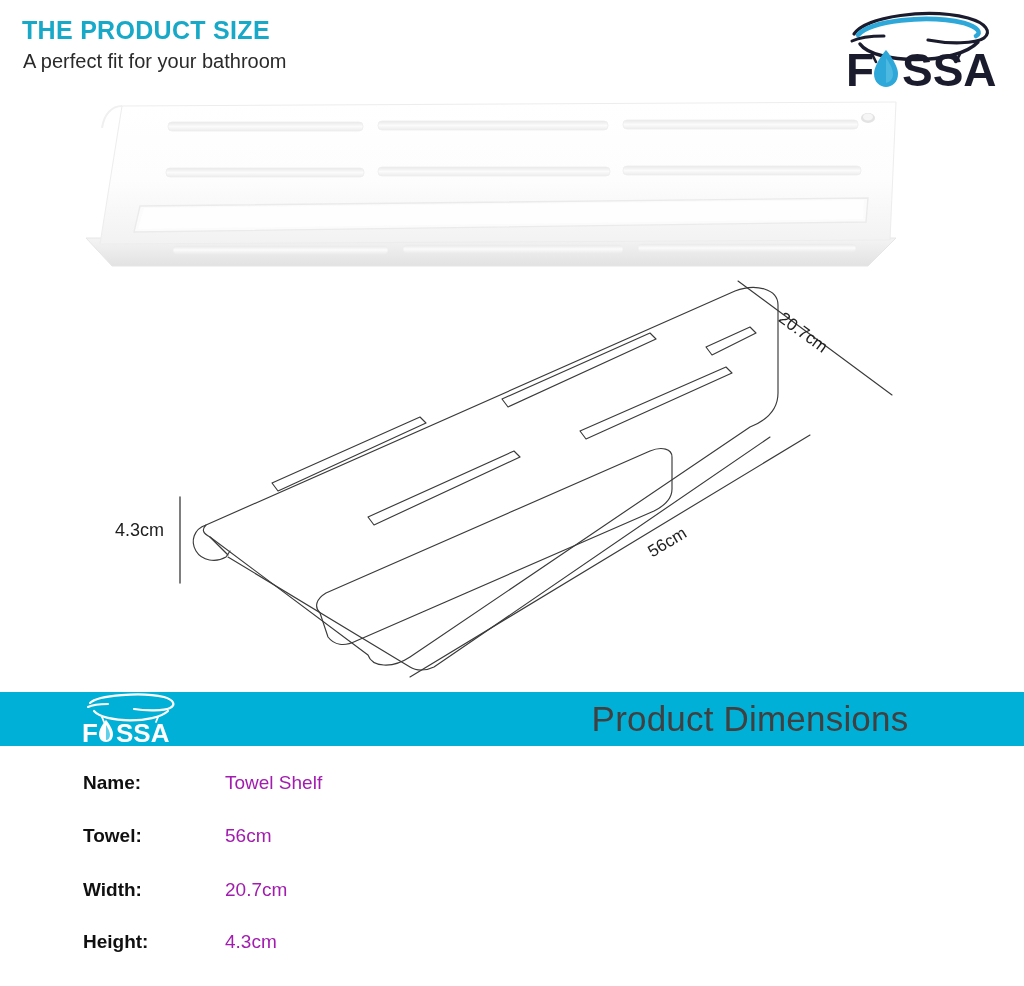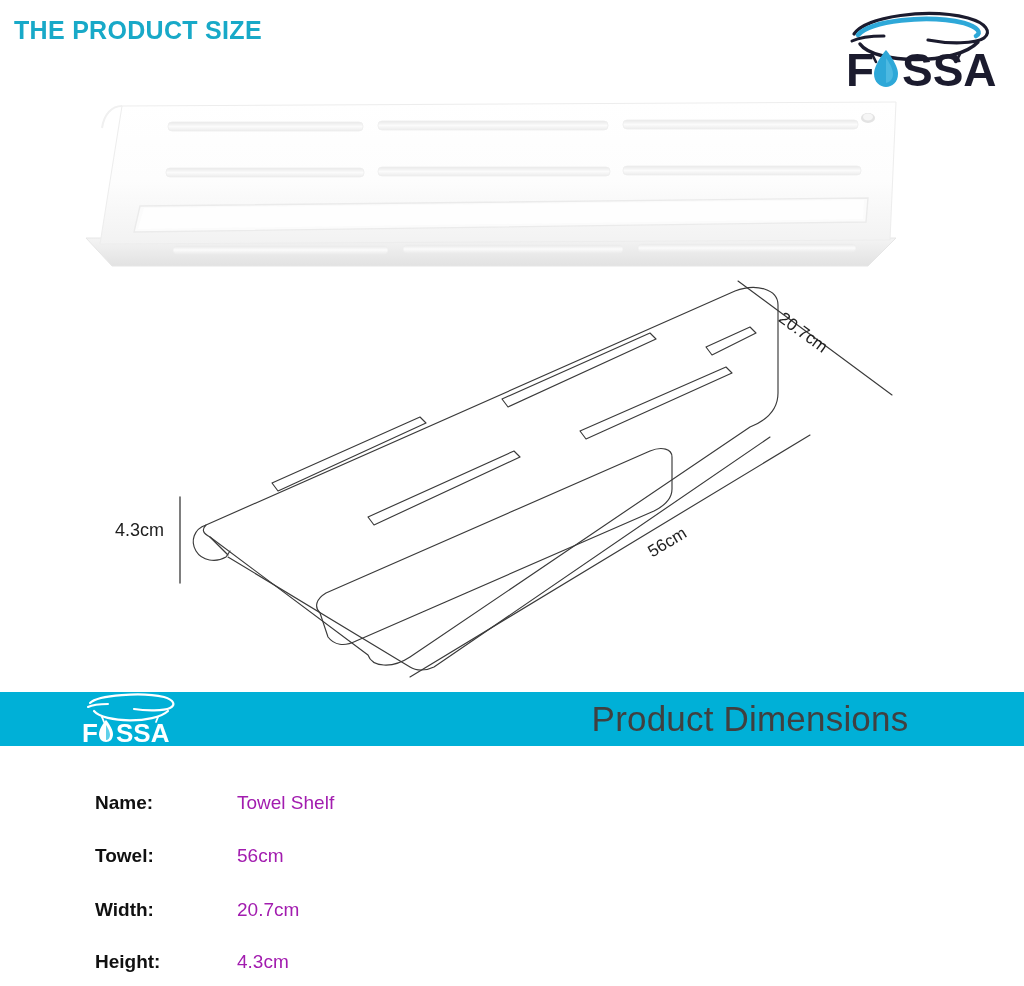--- a/index.html
+++ b/index.html
@@ -16,21 +16,21 @@
     position: relative;
     width: 1024px;
     height: 986px;
     background: #ffffff;
     overflow: hidden;
   }
 
   
   #header-title {
     position: absolute;
-    left: 14px;
+    left: 22px;
     top: 16px;
     font-size: 25px;
     font-weight: bold;
     letter-spacing: 0.3px;
     color: #18a9c8;
     white-space: nowrap;
   }
   #header-subtitle {
     position: absolute;
     left: 23px;
@@ -149,39 +149,40 @@
   }
   .spec-value {
     position: absolute;
     font-size: 19px;
     font-weight: normal;
     color: #a21caf;
     white-space: nowrap;
   }
 
   
-  #spec-col-left .spec-row { left: 12px; width: 512px; margin-top: 20px; }
+  #spec-col-left .spec-row { left: 0; width: 512px; }
   #spec-col-left .spec-label { left: 83px; }
   #spec-col-left .spec-value { left: 225px; }
 
   
   #spec-col-right .spec-row { left: 0; width: 512px; }
   #spec-col-right .spec-value { left: 258px; }
 
   .row-0 { top: 13px; }
   .row-1 { top: 66px; }
   .row-2 { top: 120px; }
   .row-3 { top: 172px; }
 </style>
 </head>
 <body>
 
 <div id="page">
 
   <div id="header-title">THE PRODUCT SIZE</div>
+  <div id="header-subtitle">A perfect fit for your bathroom</div>
 
   <div id="brand-logo">
     <svg viewBox="0 0 180 88" xmlns="http://www.w3.org/2000/svg">
 
       <g>
         <path d="M18 30 C30 12, 92 4, 132 14 C150 19, 156 28, 148 34 C140 40, 112 40, 92 36" fill="none" stroke="#1b1b2e" stroke-width="3.2" stroke-linecap="round"></path>
         <path d="M22 31 C34 17, 90 10, 128 19 C142 23, 146 29, 140 32" fill="none" stroke="#2ea8d8" stroke-width="4.6" stroke-linecap="round"></path>
         <path d="M16 37 C22 34, 34 32, 48 32" fill="none" stroke="#1b1b2e" stroke-width="3" stroke-linecap="round"></path>
 
         <path d="M24 40 C38 60, 120 62, 142 38" fill="none" stroke="#1b1b2e" stroke-width="3.4" stroke-linecap="round"></path>

